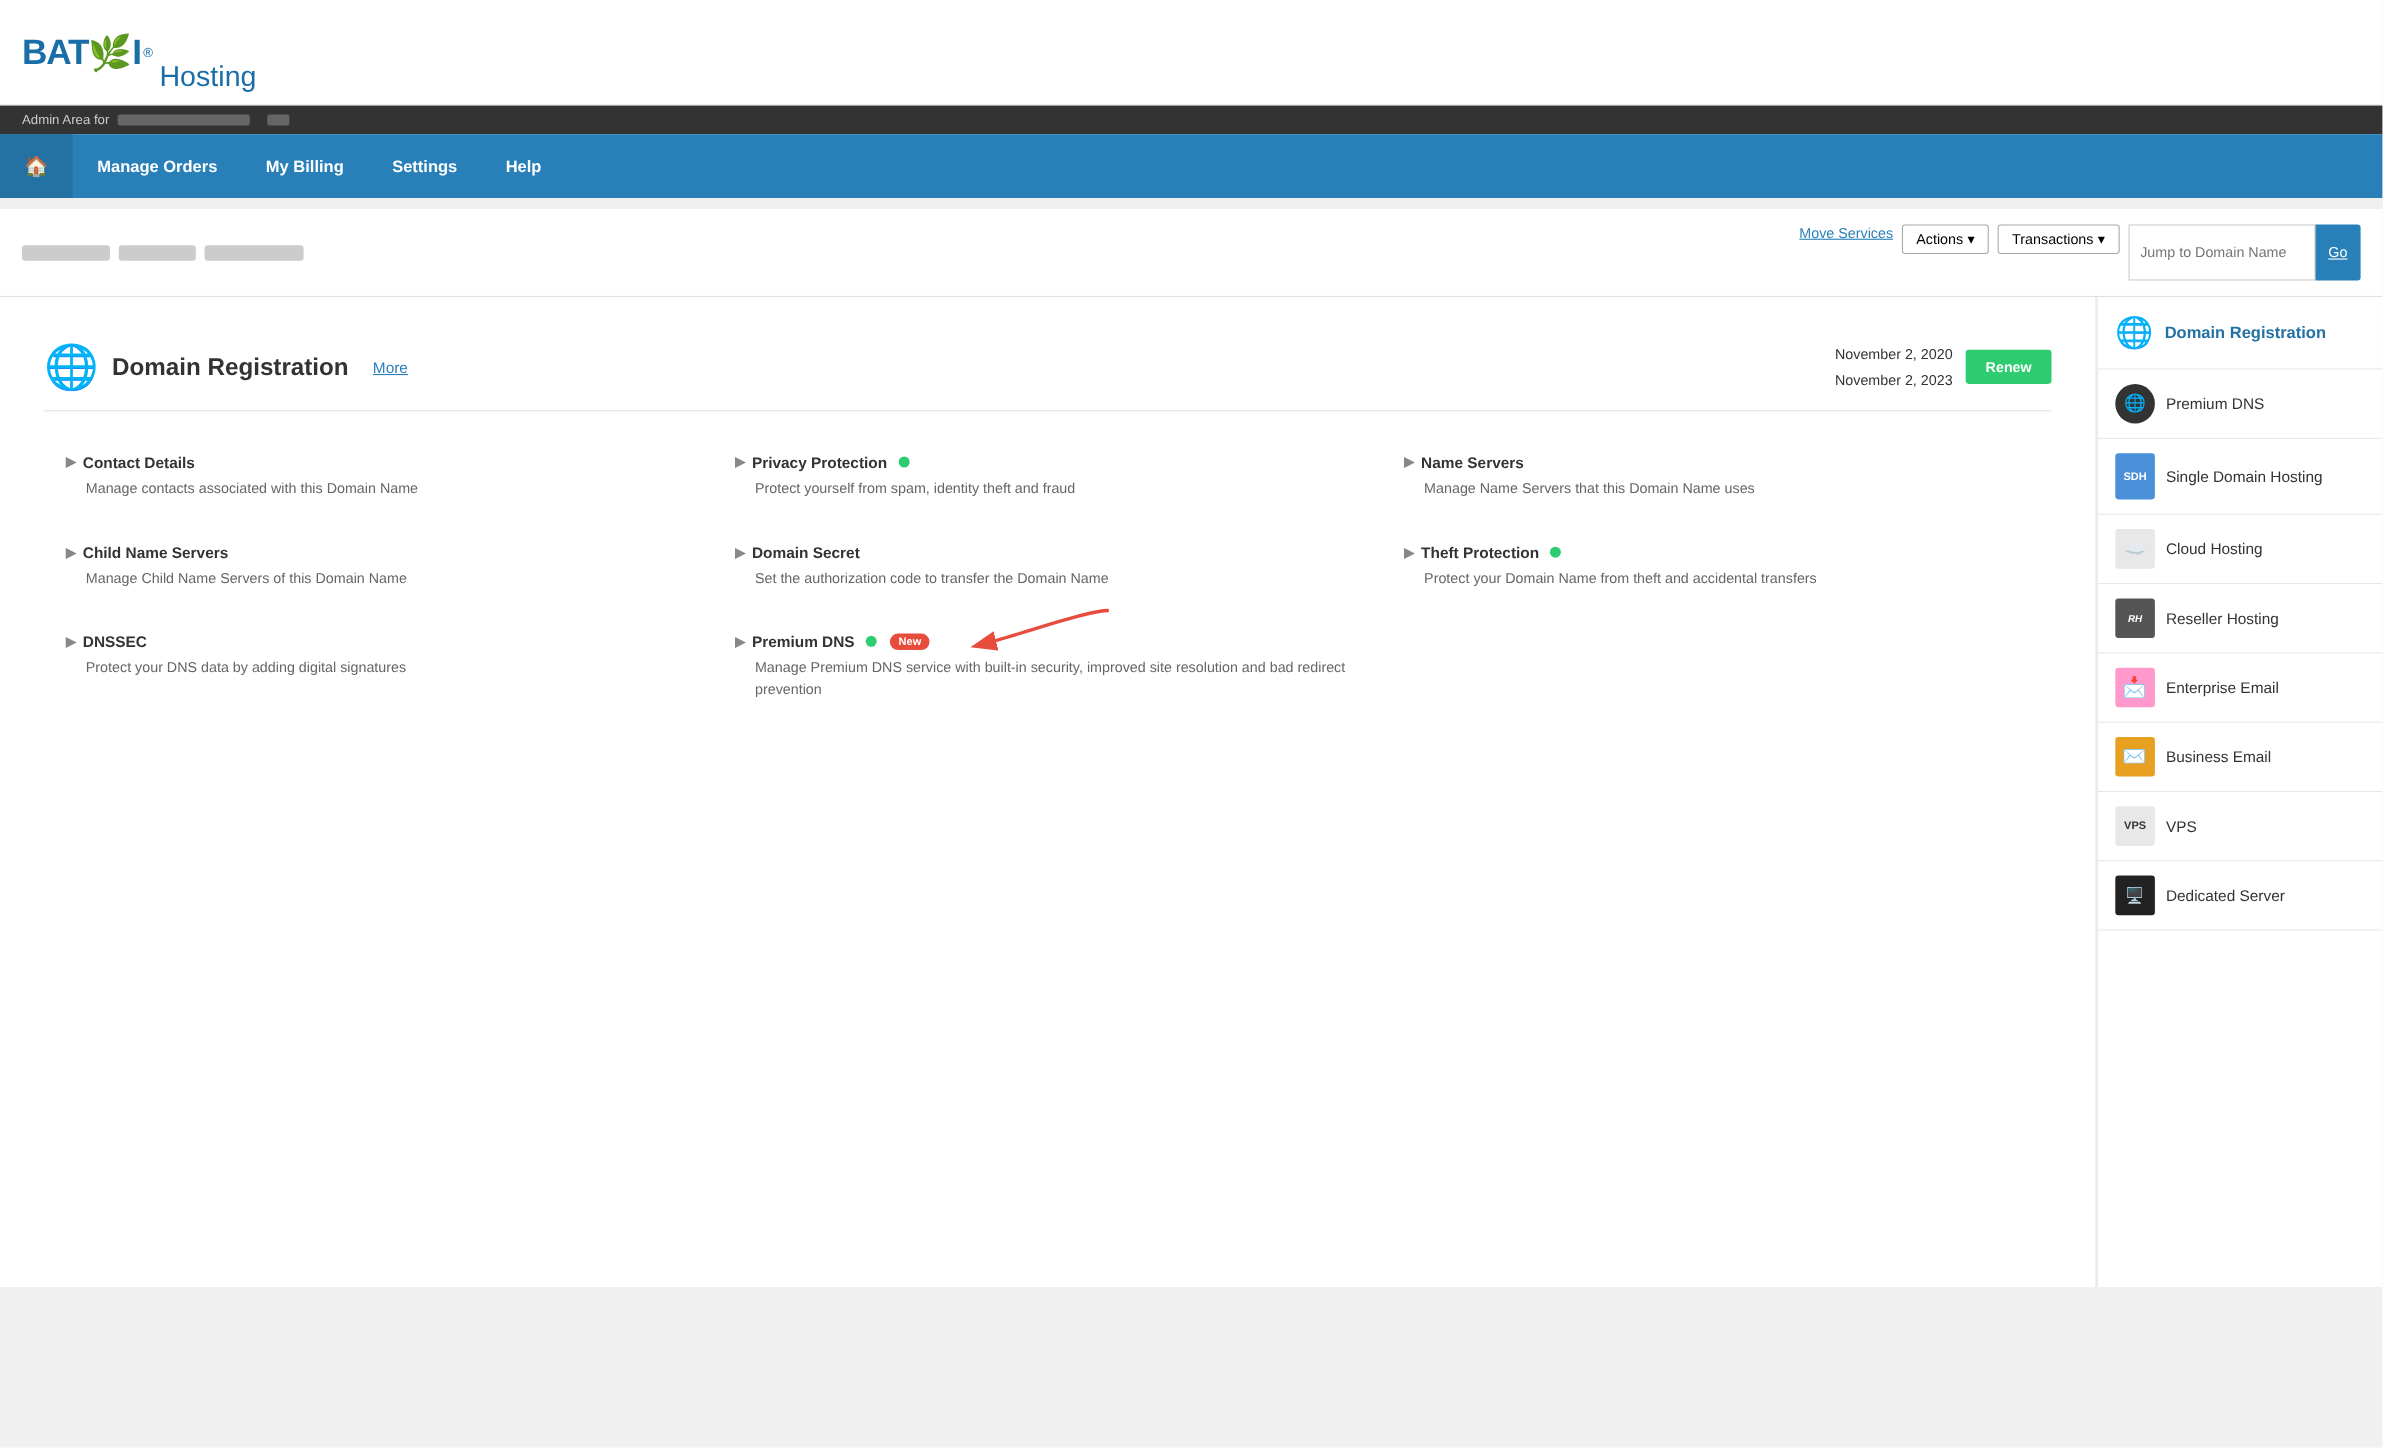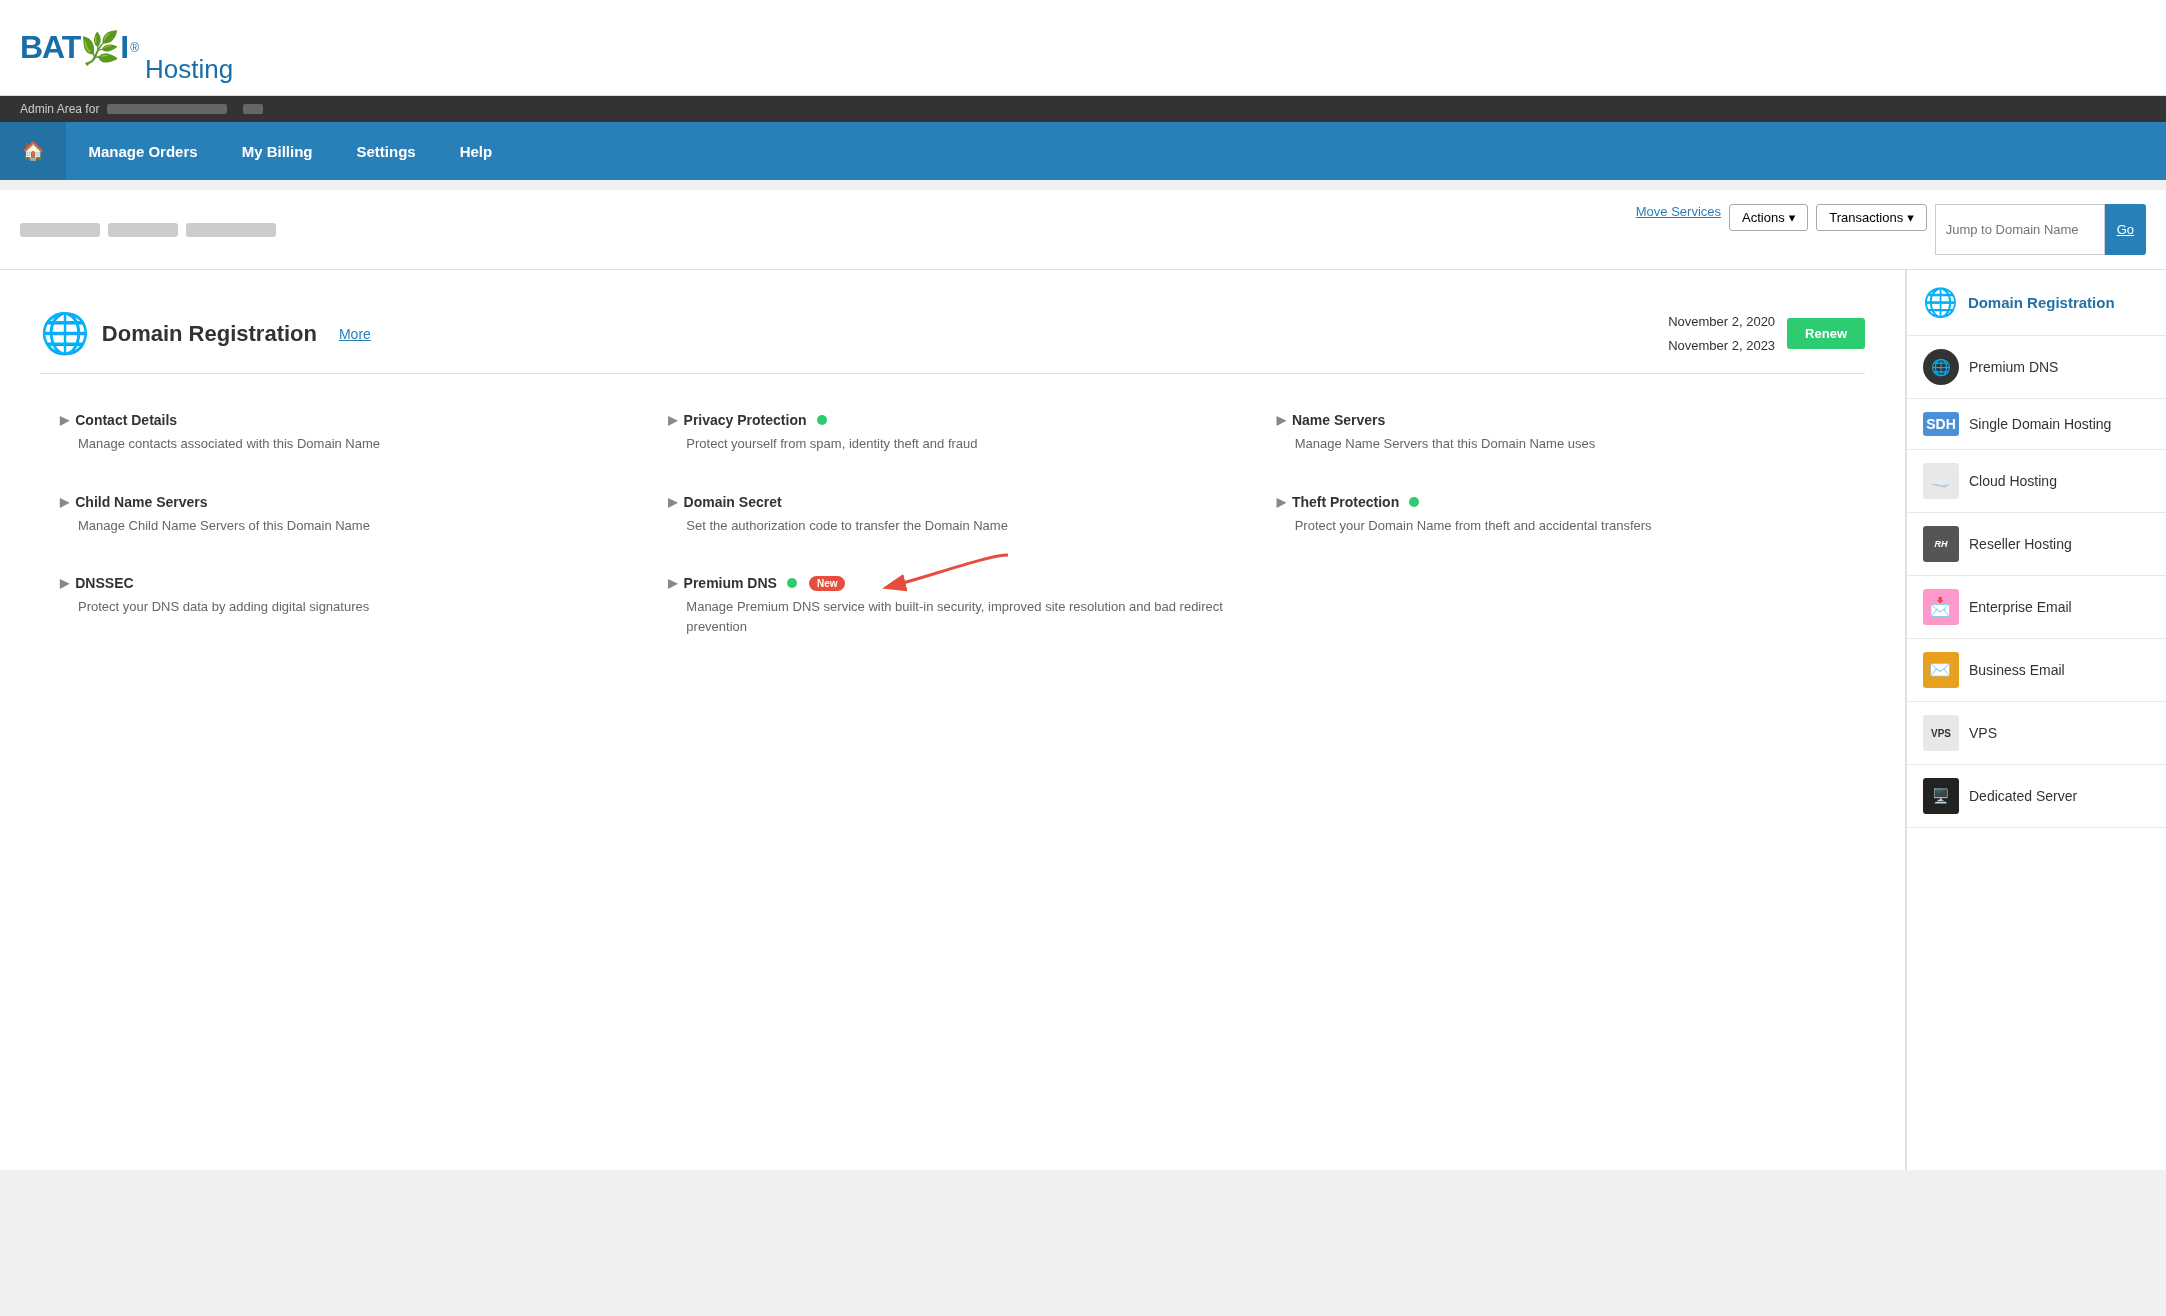--- a/index.html
+++ b/index.html
@@ -66,21 +66,21 @@
     
     #right-sidebar { width: 260px; background: #fff; border-left: 1px solid #e0e0e0; }
     .sidebar-top { background: #fff; padding: 16px 16px; border-bottom: 1px solid #e8e8e8; display: flex; align-items: center; gap: 10px; }
     .sidebar-top-title { color: #2471a3; font-weight: bold; font-size: 15px; }
     .sidebar-item { display: flex; align-items: center; gap: 10px; padding: 13px 16px; border-bottom: 1px solid #e8e8e8; cursor: pointer; }
     .sidebar-item-icon { width: 36px; height: 36px; display: flex; align-items: center; justify-content: center; font-size: 18px; }
     .sidebar-item-label { font-size: 14px; color: #333; }
 
     
     .icon-dns { background: #333; color: #fff; border-radius: 50%; width: 36px; height: 36px; display: flex; align-items: center; justify-content: center; font-size: 10px; font-weight: bold; }
-    .icon-sdh { background: #4a90d9; color: #fff; border-radius: 3px; width: 36px; height: 24px; display: flex; align-items: center; justify-content: center; font-size: 14px; font-weight: bold; }
+    .icon-sdh { background: #4a90d9; color: #fff; border-radius: 3px; width: 36px; height: 42px; display: flex; align-items: center; justify-content: center; font-size: 10px; font-weight: bold; }
     .icon-mdh { background: #e8f4e8; border: 1px solid #ccc; border-radius: 3px; width: 36px; height: 36px; display: flex; align-items: center; justify-content: center; font-size: 9px; font-weight: bold; color: #555; }
     .icon-cloud { background: #e8e8e8; border-radius: 3px; width: 36px; height: 36px; display: flex; align-items: center; justify-content: center; font-size: 16px; }
     .icon-rh { background: #555; color: #fff; border-radius: 3px; width: 36px; height: 36px; display: flex; align-items: center; justify-content: center; font-size: 9px; font-weight: bold; font-style: italic; }
     .icon-email { background: #f9c; border-radius: 3px; width: 36px; height: 36px; display: flex; align-items: center; justify-content: center; font-size: 18px; }
     .icon-bizmail { background: #e8a020; border-radius: 3px; width: 36px; height: 36px; display: flex; align-items: center; justify-content: center; font-size: 18px; color: #fff; }
     .icon-vps { background: #e8e8e8; border-radius: 3px; width: 36px; height: 36px; display: flex; align-items: center; justify-content: center; font-size: 10px; font-weight: bold; color: #333; }
     .icon-dedicated { background: #222; border-radius: 3px; width: 36px; height: 36px; display: flex; align-items: center; justify-content: center; font-size: 14px; color: #8bc34a; }
 
     .wrapper { display: flex; flex-direction: column; }
   </style>

